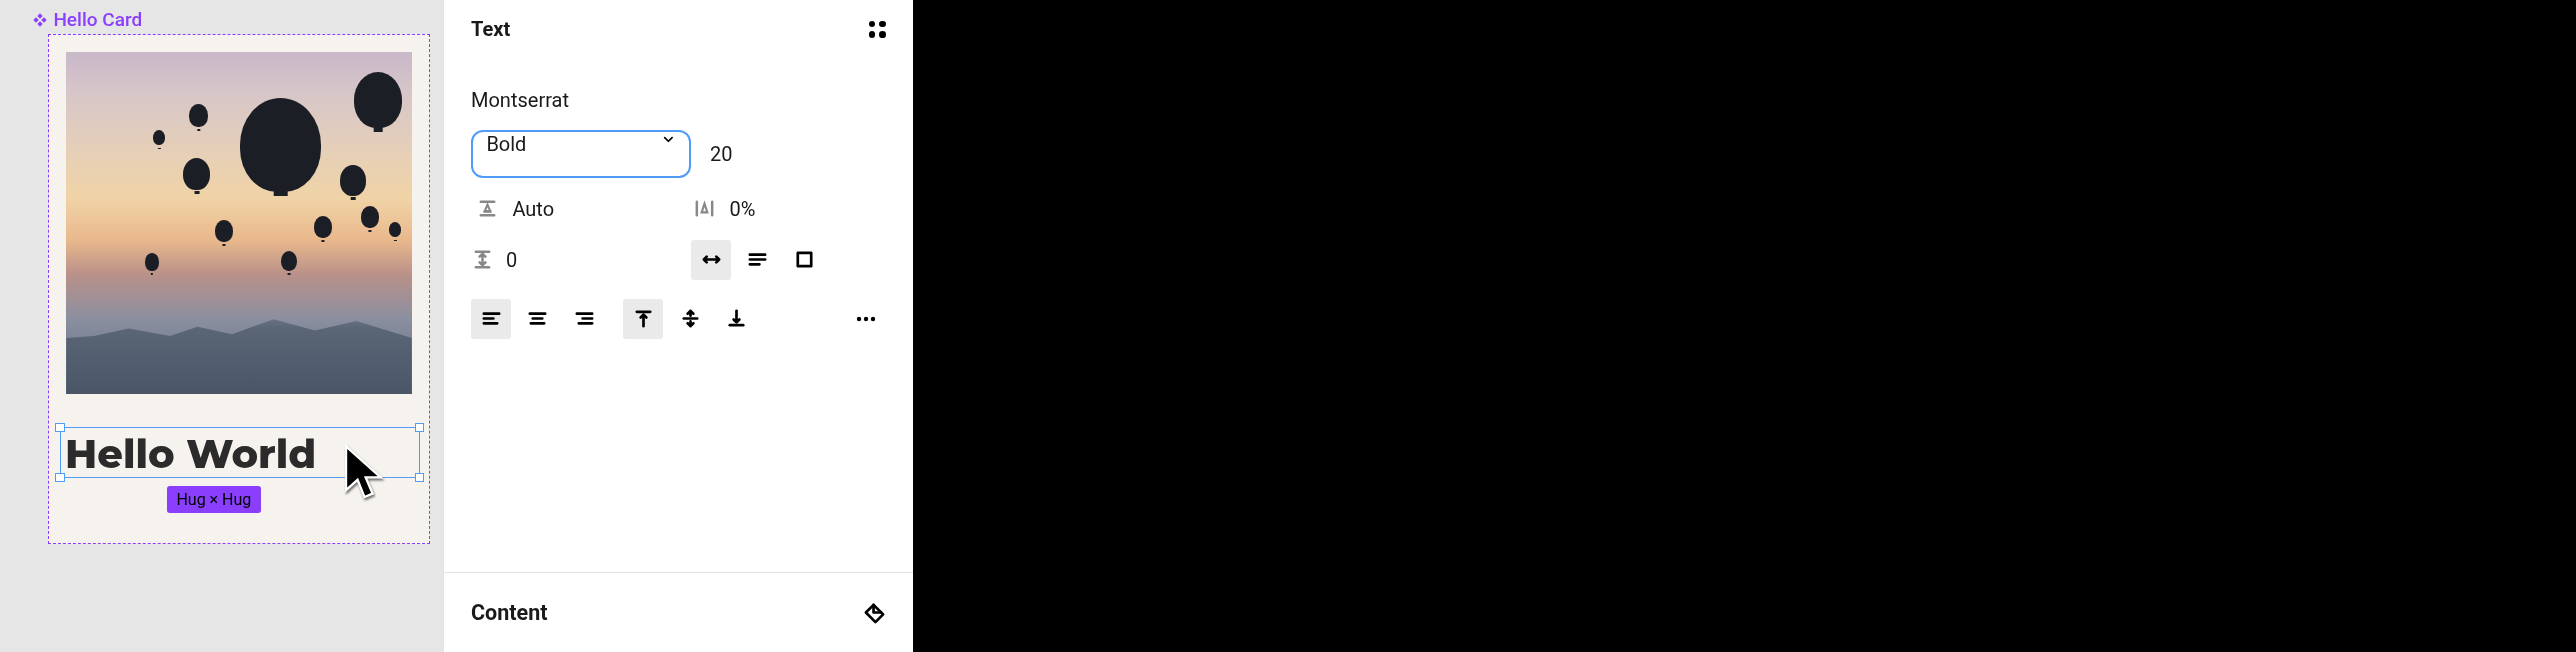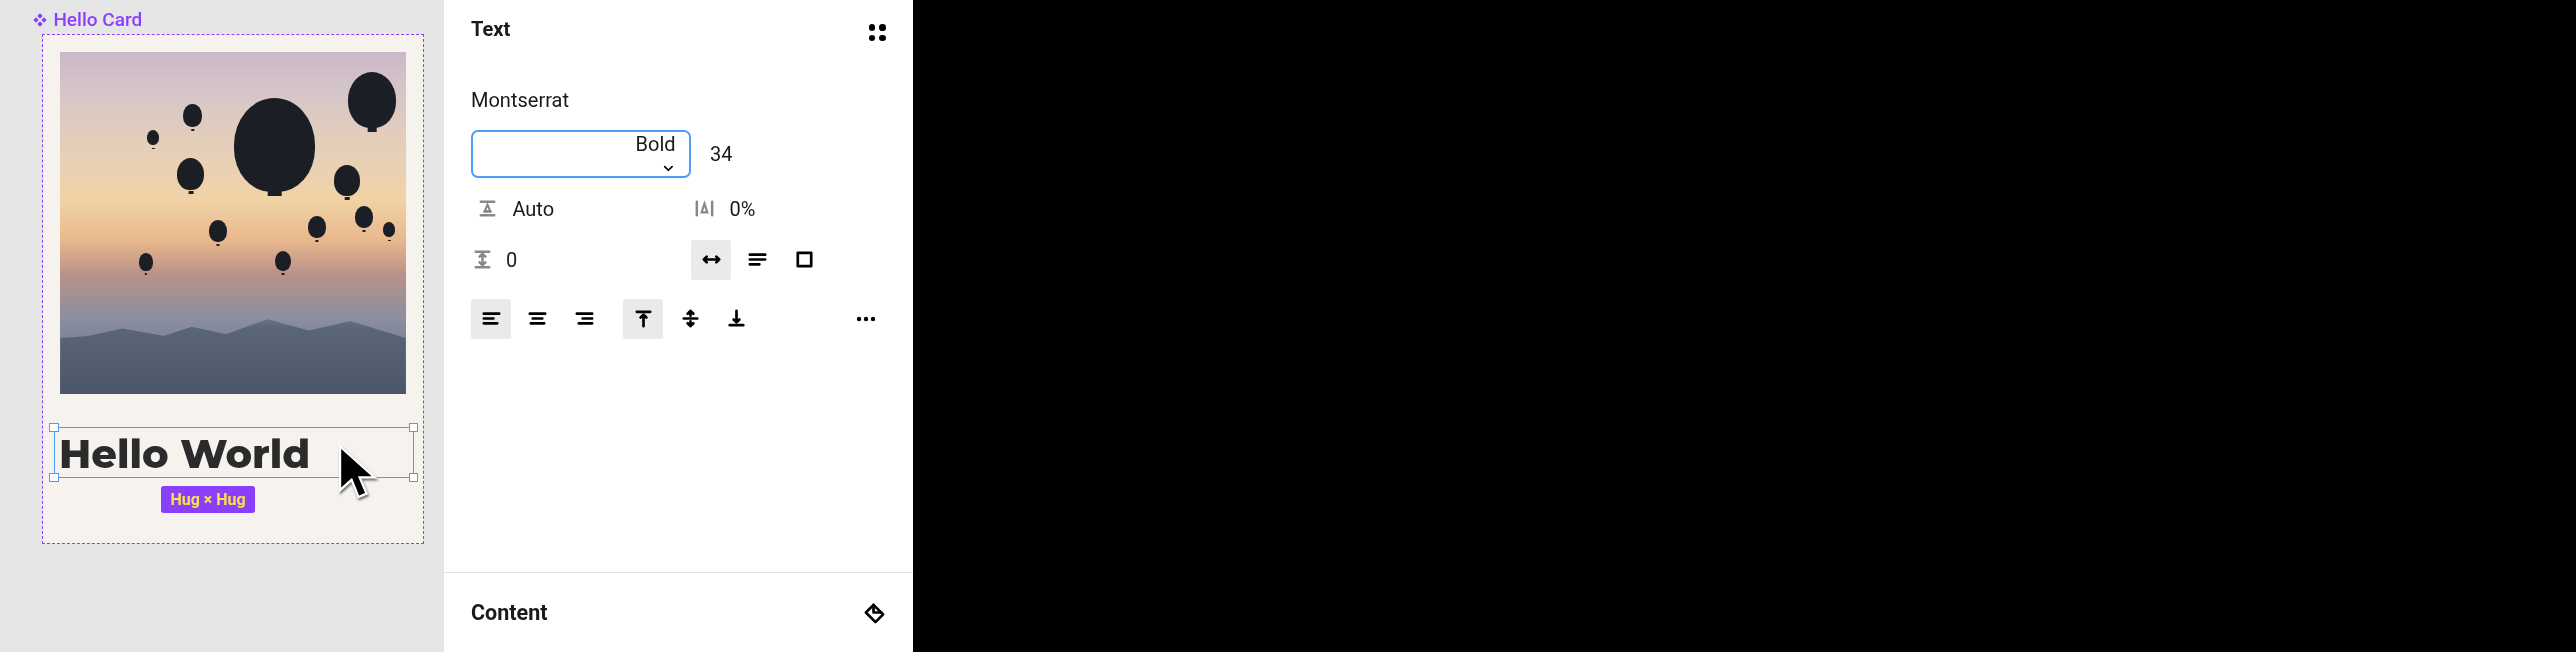--- a/index.html
+++ b/index.html
@@ -18,21 +18,21 @@
     top: 8px; left: 32px;
     color: #8a3ffc;
     font-size: 19px;
     font-weight: 500;
     display: flex; align-items: center; gap: 5.4px;
   }
   .component-label svg { width: 16px; height: 16px; }
 
   .card-frame {
     position: absolute;
-    top: 34px; left: 42px;
+    top: 34px; left: 48px;
     width: 382px; height: 510px;
     border: 1.3px dashed #8a3ffc;
     background: #f6f3ee;
     padding: 17.4px;
   }
   .card-image {
     width: 100%; height: 342px;
     background: linear-gradient(180deg,
       #c9b8c8 0%, #d7c6c8 12%, #e5cfb9 28%, #f0d3a6 43%,
       #e9b88c 55%, #b99189 65%, #8b8fa0 78%, #6a7889 92%, #5a6a7d 100%);
@@ -71,58 +71,57 @@
   .h-tl{top:-5.4px;left:-5.4px}.h-tr{top:-5.4px;right:-5.4px}.h-bl{bottom:-5.4px;left:-5.4px}.h-br{bottom:-5.4px;right:-5.4px}
   .hello-text {
     position: absolute; top: 394px; left: 16px;
     font-weight: 800; font-size: 40px; color:#2b2b2b;
     font-family: Montserrat, sans-serif;
     letter-spacing: 0px;
   }
   .size-badge {
     position: absolute;
     top: 451px; left: 118px;
-    background:#8a3ffc; color:#fde047;
-    font-size: 16px; font-weight:700;
+    background:#8a3ffc; color:#000000;
+    font-size: 16px; font-weight:400;
     padding: 4px 9.4px; border-radius: 2.7px;
   }
   .cursor {
     position:absolute; top:409px; left:292px;
     filter: drop-shadow(1.3px 2px 1.3px rgba(0,0,0,.55));
   }
 
   
   .panel {
     width: 470px; height: 652px;
     background:#fff;
     border-left: 0.7px solid #e3e3e3;
     display:flex; flex-direction:column;
     flex-shrink:0;
     font-size: 20px;
     color:#1a1a1a;
   }
   .panel-header {
     padding: 17.4px 27px 14.8px;
-    display:flex; justify-content:space-between; align-items:flex-end;
+    display:flex; justify-content:space-between; align-items:center;
     font-weight:700;
   }
   .drag-dots { width:17.4px; height:17.4px; display:grid; grid-template-columns:1fr 1fr; gap:4px;}
   .drag-dots span{background:#000;border-radius:50%;}
 
   .panel-body { padding: 0 27px; flex:1; }
   .font-name { font-size: 20px; margin-bottom: 17.4px; margin-top: 32px; }
   .row { display:flex; align-items:center; gap:19px; margin-bottom:19px;}
   .weight-select {
     width: 220px; height: 48px;
     border: 2px solid #4f9cf9;
-    border-radius: 7px;
-    display:flex; align-items:flex-end; justify-content:space-between;
+    border-radius: 12px;
+    display:flex; align-items:flex-start; justify-content:space-between;
     padding: 0 13.4px;
     font-size:20px;
-    flex-direction:column;
   }
   .size-input { font-size:20px; }
   .metric-pair { display:flex; align-items:center; gap:9.4px; width: 201px;}
   .metric-pair .icon-slot { width:32px; display:flex; justify-content:center; color:#777;}
   .metric-pair .val { font-size:20px; }
 
   .stepper-row .field {
     display:flex; align-items:center; gap:12px; width:201px;
   }
   .icon-btn {
@@ -204,21 +203,21 @@
   <div class="panel-body">
     <div class="font-name">Montserrat</div>
 
     <div class="row">
       <div class="weight-select">
         <span>Bold</span>
         <svg width="14.8" height="14.8" viewBox="0 0 24 24">
             <path class="stroke-ic" d="M6 9l6 6 6-6"></path>
           </svg>
       </div>
-      <div class="size-input">34</div>
+      <div class="size-input">20</div>
     </div>
 
     <div class="row">
       <div class="metric-pair">
         <span class="icon-slot">
           <svg width="23" height="23" viewBox="0 0 24 24">
               <path class="stroke-light" d="M5 5h14M5 19h14"></path>
               <path d="M8 15h8" stroke="#888" stroke-width="2.6"></path>
               <path d="M12 8l-3 7h6z" fill="none" stroke="#888" stroke-width="2.2"></path>
             </svg>

